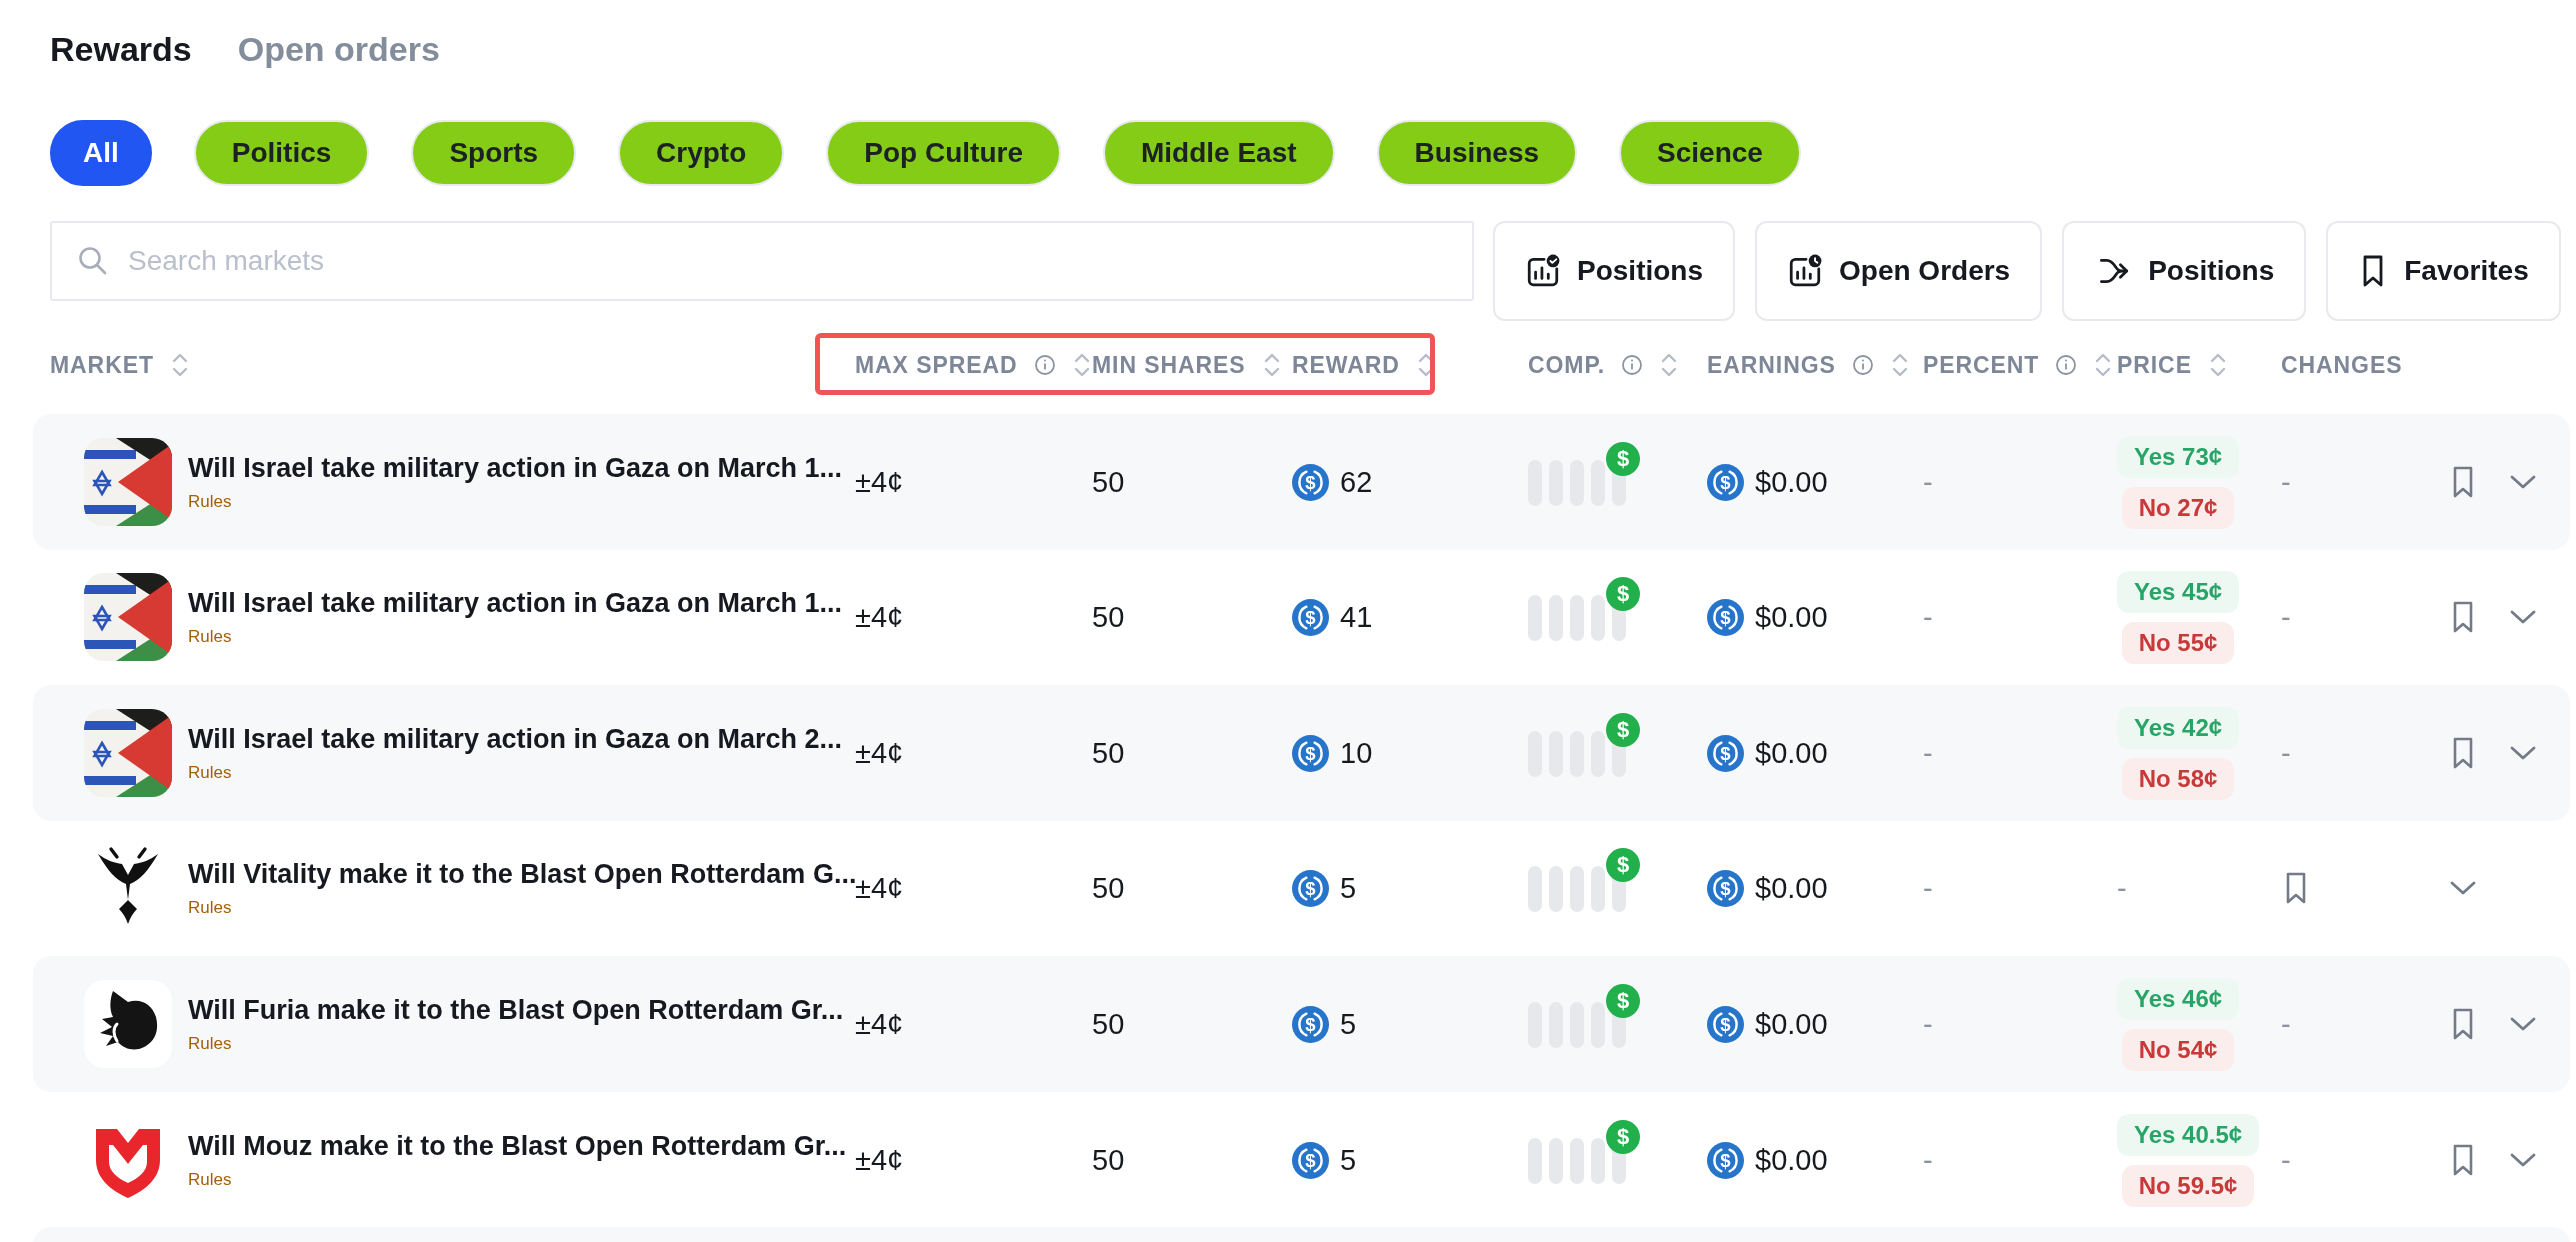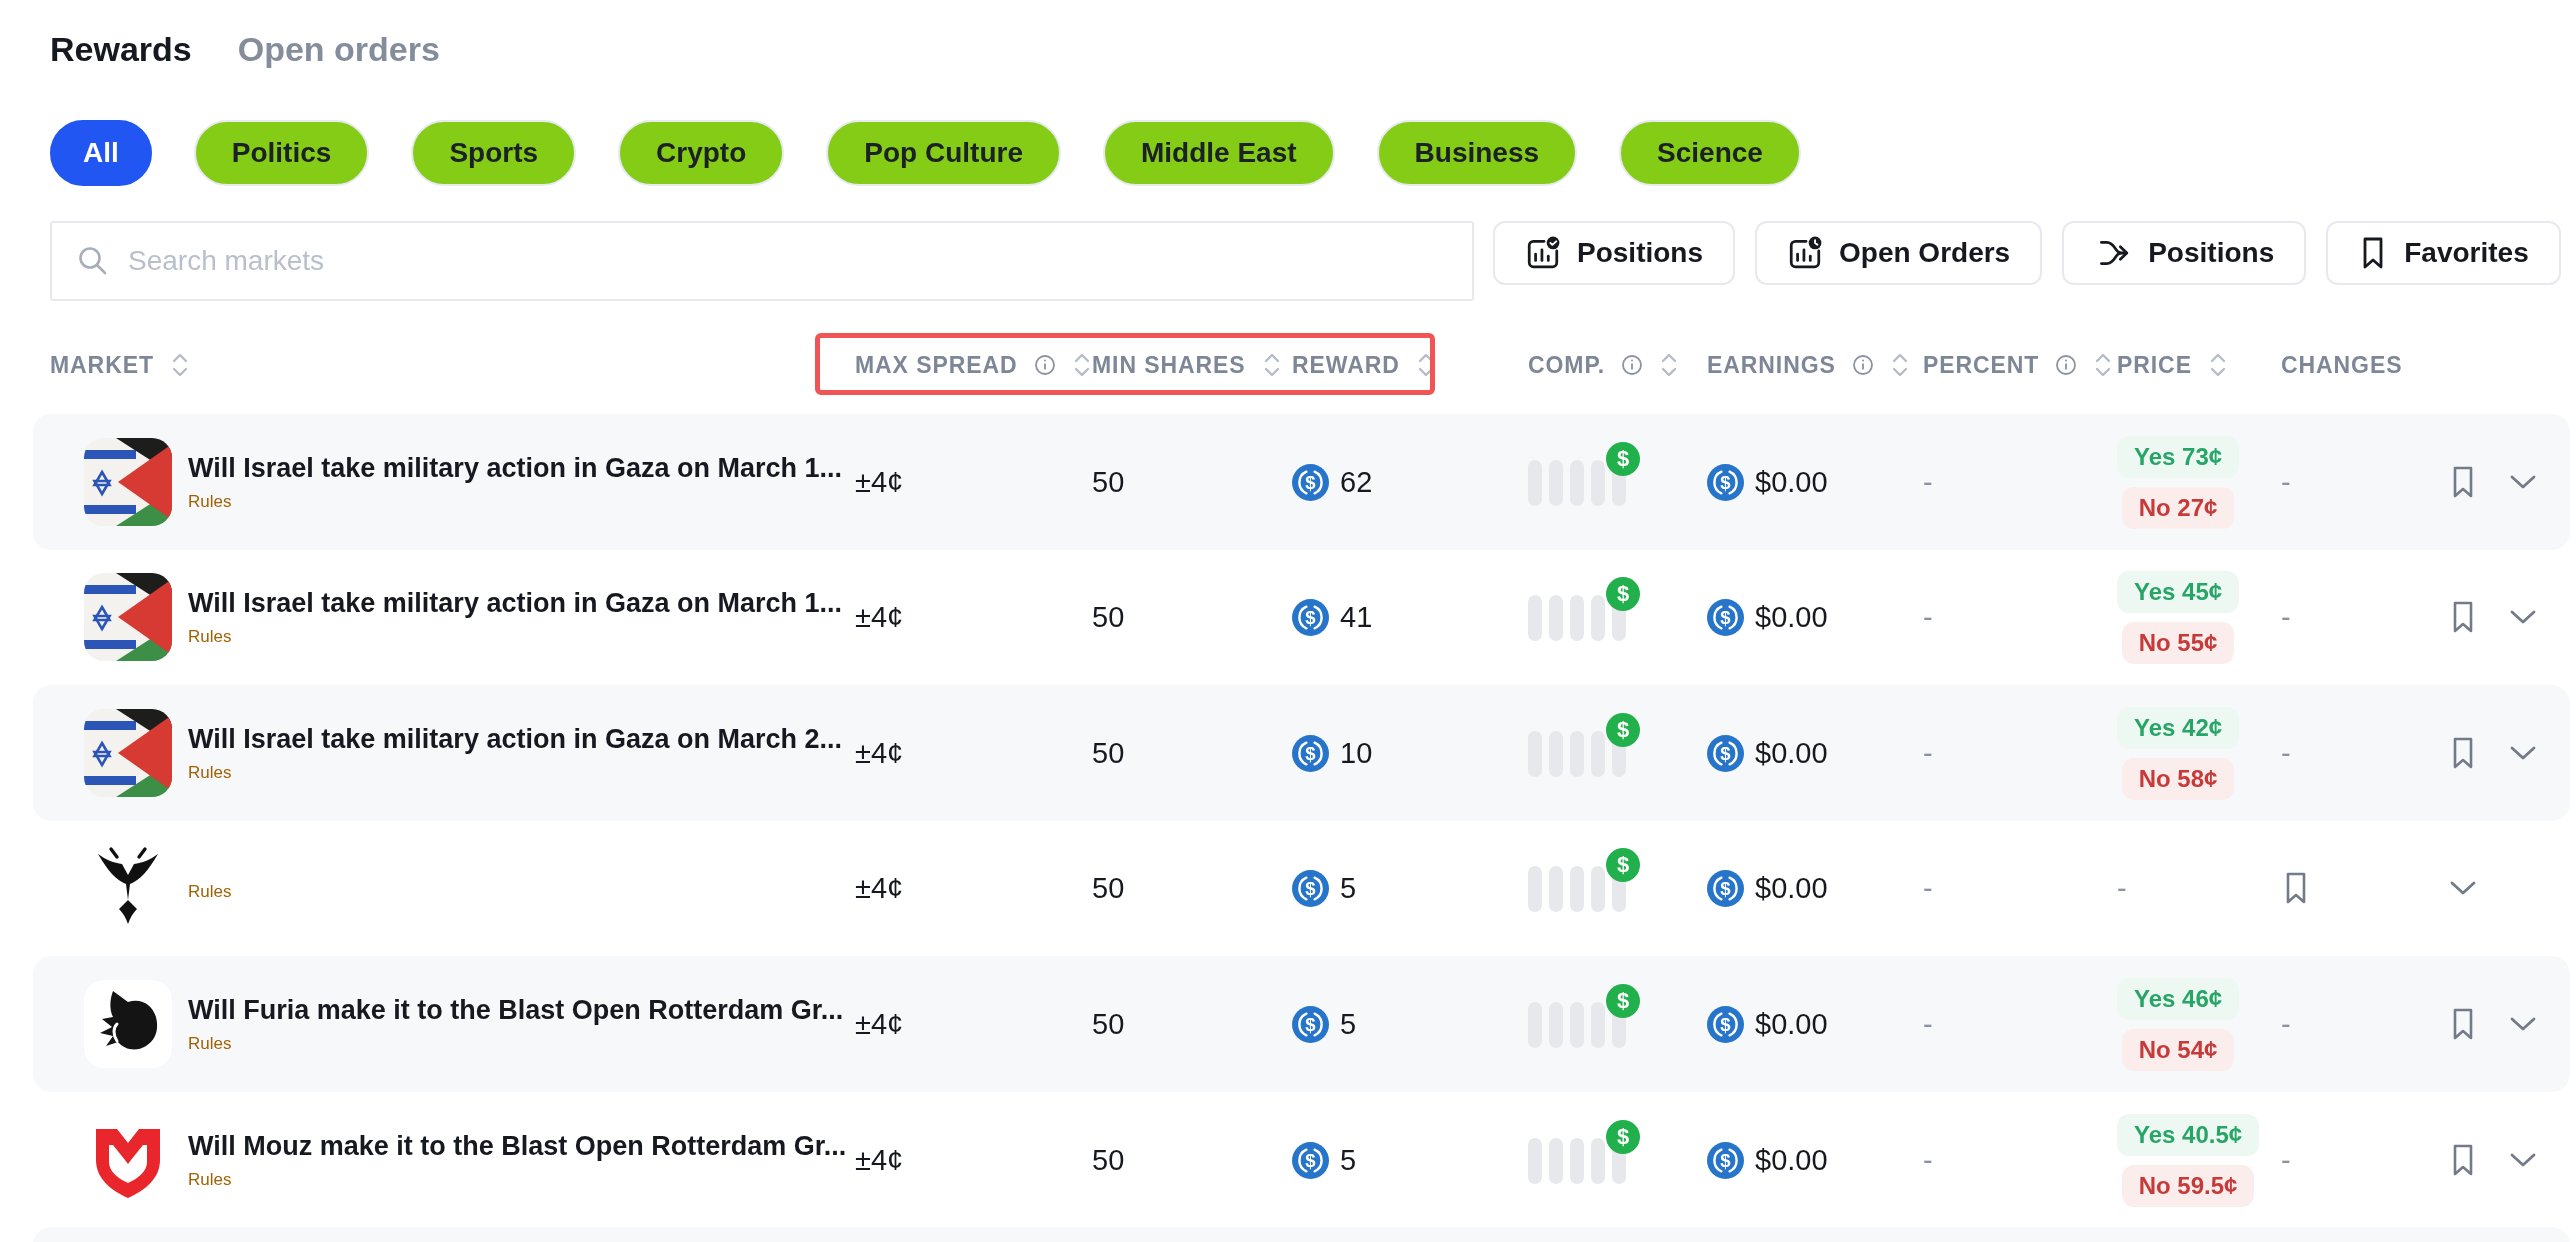--- a/index.html
+++ b/index.html
@@ -21,21 +21,21 @@
     color: #fff; padding: 0 31px; }
 
   
   .search-bar { position: absolute; left: 50px; top: 221px; width: 1424px; height: 80px;
     border: 2px solid var(--border-gray, #e7e9ee); border-radius: 3px;
     display: flex; align-items: center; padding: 0 24px; gap: 18px; background: #fff; }
   .search-bar input { flex: 1; border: none; outline: none; font-size: 28px; background: transparent;
     font-family: "Liberation Sans", sans-serif; color: #1c2027; }
   .search-bar input::placeholder { color: #b9c0cb; }
   .toolbar { position: absolute; left: 1493px; top: 221px; display: flex; gap: 20px; }
-  .tbtn { height: 64px; border-radius: 12px; border: 2px solid var(--border-gray, #e7e9ee);
+  .tbtn { height: 100px; border-radius: 12px; border: 2px solid var(--border-gray, #e7e9ee);
     background: #fff; display: flex; align-items: center; gap: 16px; padding: 0 30px;
     font-size: 28px; font-weight: 600; color: #16191f; font-family: "Liberation Sans", sans-serif;
     cursor: pointer; white-space: nowrap; }
   .tbtn-ic { display: flex; align-items: center; }
 
   
   .table-head, .row { position: absolute; left: 33px; width: 2537px;
     display: grid; grid-template-columns: 805px 237px 200px 236px 179px 216px 194px 164px 167px 60px 52px;
     align-items: center; padding-left: 17px; }
   .table-head { top: 331px; height: 68px; }
@@ -497,20 +497,21 @@
         <div class="cell market-cell">
           <div class="avatar">
             <svg viewBox="0 0 88 88" width="88" height="88">
               <rect width="88" height="88" fill="#fff"></rect>
               <path d="M14 10 C24 27 32 36 42 40 L44 56 L46 40 C56 36 64 27 74 10 C66 16 58 19 50 20 L44 31 L38 20 C30 19 22 16 14 10 Z" fill="#101010"></path>
               <path d="M44 56 L35 65 C39 69 42 74 44 80 C46 74 49 69 53 65 Z" fill="#101010"></path>
               <path d="M33 13 L27 5 M55 13 L61 5" stroke="#101010" stroke-width="3.4" stroke-linecap="round"></path>
             </svg>
           </div>
           <div>
+            <div class="mtitle">Will Vitality make it to the Blast Open Rotterdam G...</div>
             <div class="mrules">Rules</div>
           </div>
         </div>
         <div class="cell val">±4¢</div>
         <div class="cell val">50</div>
         <div class="cell reward-cell">
           <span class="coin">
             <svg width="37" height="37" viewBox="0 0 36 36">
               <circle cx="18" cy="18" r="18" fill="#2775ca"></circle>
               <path d="M14 7.5 a11.5 11.5 0 0 0 0 21" stroke="#fff" stroke-width="2.4" fill="none" stroke-linecap="round"></path>

